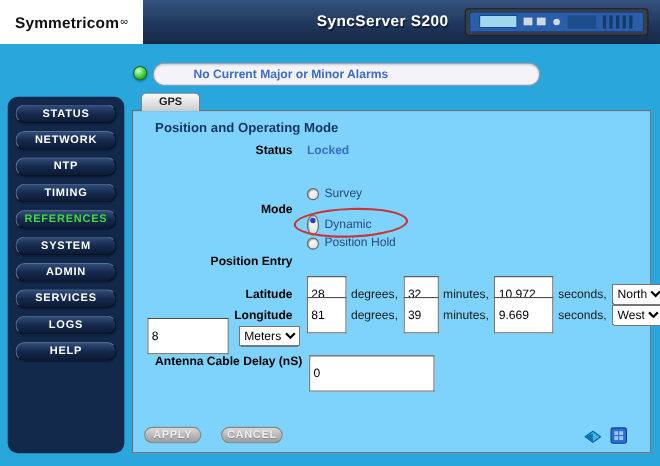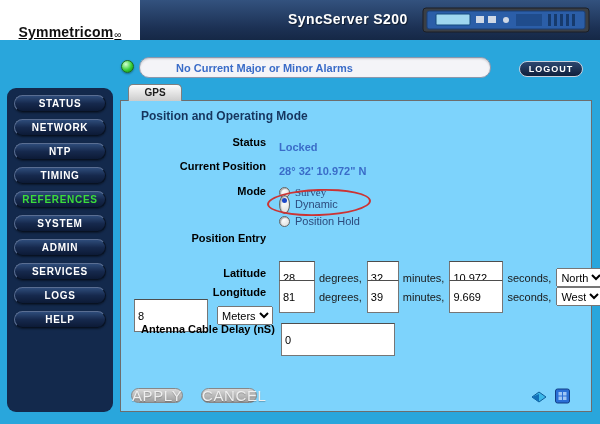--- a/index.html
+++ b/index.html
@@ -4,22 +4,22 @@
 <style>
   * { margin:0; padding:0; box-sizing:border-box; }
   html,body { width:600px; height:424px; }
   body { font-family:"Liberation Sans", sans-serif; }
 
   .screen { position:relative; width:600px; height:424px; background:#29a6dc; overflow:hidden; }
 
   
   .header { position:absolute; top:0; left:0; width:600px; height:40px;
             background:linear-gradient(180deg,#33527e 0%,#1c3154 70%,#152846 100%); }
-  .logo-area { position:absolute; top:0; left:0; width:140px; height:40px; background:#ffffff;
-               display:flex; align-items:flex-end; justify-content:center;text-decoration:underline; }
+  .logo-area { position:absolute; top:0; left:0; width:130px; height:40px; background:#ffffff;
+               display:flex; align-items:center; justify-content:center; }
   .logo-text { font-size:14px; font-weight:bold; color:#101010; letter-spacing:0.2px; }
   .logo-mark { font-size:10px; color:#101010; vertical-align:super; margin-left:1px; }
   .product-title { position:absolute; left:288px; top:11px; color:#ffffff; font-size:14px;
                    font-weight:bold; letter-spacing:0.4px; text-shadow:1px 1px 1px rgba(0,0,0,.5); }
   .device { position:absolute; right:10px; top:4px; }
 
   
   .led { position:absolute; left:121px; top:60px; width:13px; height:13px; border-radius:50%;
          background:radial-gradient(circle at 35% 30%, #d2ffd2, #38cf38 55%, #0e7d0e);
          border:1px solid #1d6b1d; box-shadow:0 1px 2px rgba(0,0,0,.35); }
@@ -48,21 +48,21 @@
   .tab { position:absolute; left:128px; top:84px; width:54px; height:17px; z-index:2;
          background:linear-gradient(180deg,#fbfbfb,#cccccc); border:1px solid #7e7e7e;
          border-bottom:none; border-radius:5px 5px 0 0; text-align:center;
          font-size:10px; font-weight:bold; color:#1c1c1c; line-height:16px; cursor:pointer; }
   .panel { position:absolute; left:120px; top:100px; width:472px; height:312px;
            background:#7dd3fc; border:1px solid #6d6d6d; }
   .panel-title { position:absolute; left:20px; top:8px; font-size:12px; font-weight:bold; color:#16355e; }
 
   .row { position:absolute; left:0; display:flex; align-items:center; }
   .flabel { width:145px; text-align:right; font-weight:bold; font-size:11px; color:#000; }
-  .fvals { margin-left:13px; display:flex; align-items:center;margin-top:10px; }
+  .fvals { margin-left:13px; display:flex; align-items:center; }
   .blue-val { color:#3a6cc8; font-weight:bold; font-size:11px; }
 
   .opt-row { position:absolute; left:158px; display:flex; align-items:center; gap:5px; height:14px; }
   .radio { position:relative; width:11px; height:11px; border-radius:50%; border:1px solid #666;
            background:radial-gradient(circle at 35% 30%, #fff, #d9d9d9);
            box-shadow:inset 1px 1px 1px rgba(0,0,0,.3); cursor:pointer; }
   .radio.sel::after { content:""; position:absolute; left:2px; top:2px; width:5px; height:5px;
                       border-radius:50%; background:#1b46c8; }
   .opt-label { font-size:11px; color:#2c4a7c; }
   .annotation { position:absolute; left:146px; top:88px; width:104px; height:27px;
@@ -74,22 +74,22 @@
   .inp-deg { width:36px; } .inp-min { width:32px; } .inp-sec { width:54px; }
   .inp-alt { width:74px; } .inp-ant { width:114px; }
   .sel { height:19px; font-family:"Liberation Sans",sans-serif; font-size:11px; }
   .unit { margin:0 5px 0 4px; font-size:11px; color:#1a1a1a; }
 
   .ant-row { position:absolute; left:20px; top:222px; display:flex; align-items:flex-start; }
   .ant-label { width:140px; font-size:11px; font-weight:bold; color:#000; }
 
   .action-btn { position:absolute; height:15px; border-radius:8px;
                 background:linear-gradient(180deg,#d8d8d8,#9d9d9d); border:1px solid #878787;
-                color:#efefef; font-size:15px; font-weight:normal; letter-spacing:0.6px;
-                line-height:13px; cursor:pointer;
+                color:#efefef; font-size:10px; font-weight:bold; letter-spacing:0.6px;
+                text-align:center; line-height:13px; cursor:pointer;
                 text-shadow:0 1px 1px rgba(0,0,0,.25); }
   .apply { left:10px; top:287px; width:52px; }
   .cancel { left:80px; top:287px; width:56px; }
   .corner-icon { position:absolute; top:287px; width:17px; height:16px; cursor:pointer; }
   .icon-book { left:410px; } .icon-grid { left:433px; }
 </style>
 </head>
 <body>
 
 <div class="screen">
@@ -113,21 +113,20 @@
       <rect x="138" y="10" width="3" height="12" fill="#163a6c"></rect>
       <rect x="144" y="10" width="3" height="12" fill="#163a6c"></rect>
       <rect x="150" y="10" width="3" height="12" fill="#163a6c"></rect>
     </svg>
   </div>
 
   <div class="led"></div>
   <div class="alarm-banner">
     <span class="alarm-text">No Current Major or Minor Alarms</span>
   </div>
-  <div class="logout-btn">LOGOUT</div>
 
   <nav class="sidebar">
     <div class="nav-btn">STATUS</div>
     <div class="nav-btn">NETWORK</div>
     <div class="nav-btn">NTP</div>
     <div class="nav-btn">TIMING</div>
     <div class="nav-btn active">REFERENCES</div>
     <div class="nav-btn">SYSTEM</div>
     <div class="nav-btn">ADMIN</div>
     <div class="nav-btn">SERVICES</div>
@@ -139,32 +138,26 @@
   <div class="panel">
     <div class="panel-title">Position and Operating Mode</div>
 
     <div class="row" style="top:30px;">
       <span class="flabel">Status</span>
       <span class="fvals">
           <span class="blue-val">Locked</span>
         </span>
     </div>
 
-    <div class="row" style="top:54px;">
-      <span class="flabel">Current Position</span>
-      <span class="fvals">
-          <span class="blue-val">28°  32'  10.972"  N</span>
-        </span>
-    </div>
 
     <div class="row" style="top:84px;">
       <span class="flabel">Mode</span>
     </div>
 
-    <div class="opt-row" style="top:84px;font-family:Liberation Serif, serif;">
+    <div class="opt-row" style="top:68px;">
       <span class="radio"></span>
       <span class="opt-label">Survey</span>
     </div>
     <div class="opt-row" style="top:96px;">
       <span class="radio sel"></span>
       <span class="opt-label">Dynamic</span>
     </div>
     <div class="opt-row" style="top:113px;">
       <span class="radio"></span>
       <span class="opt-label">Position Hold</span>

